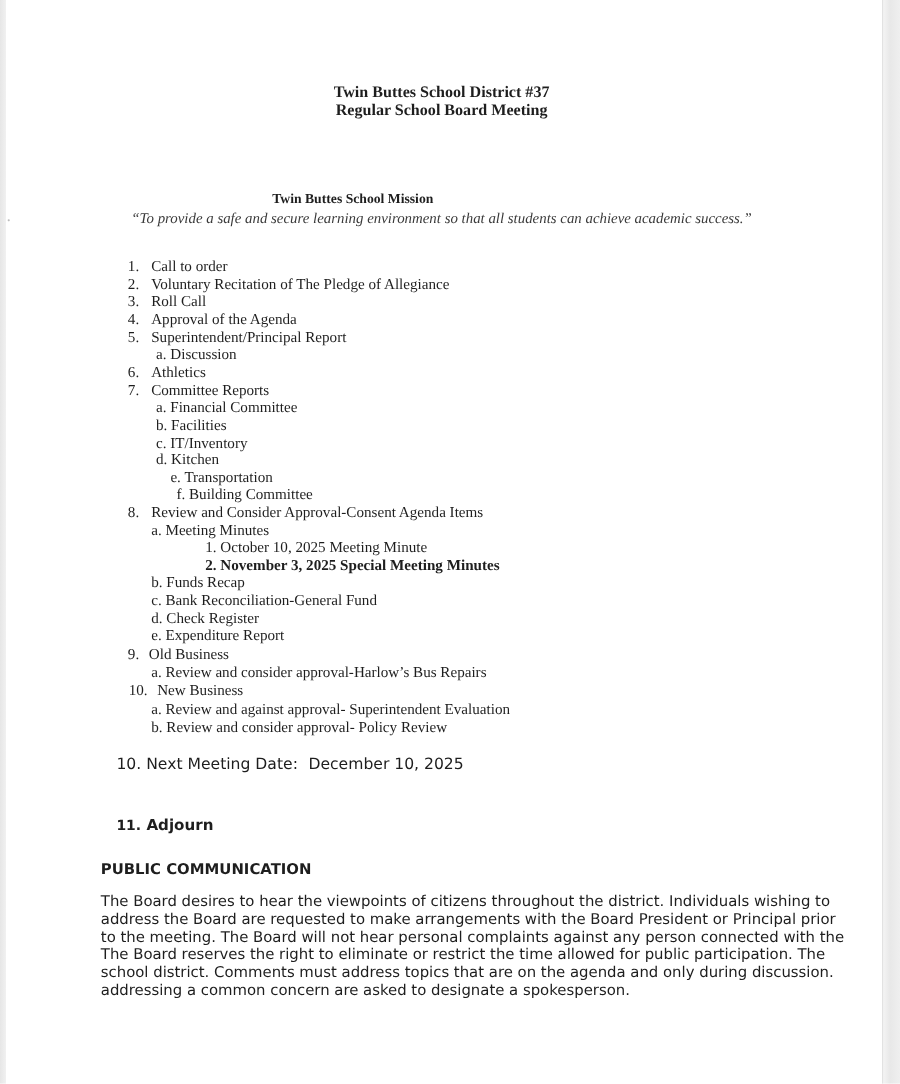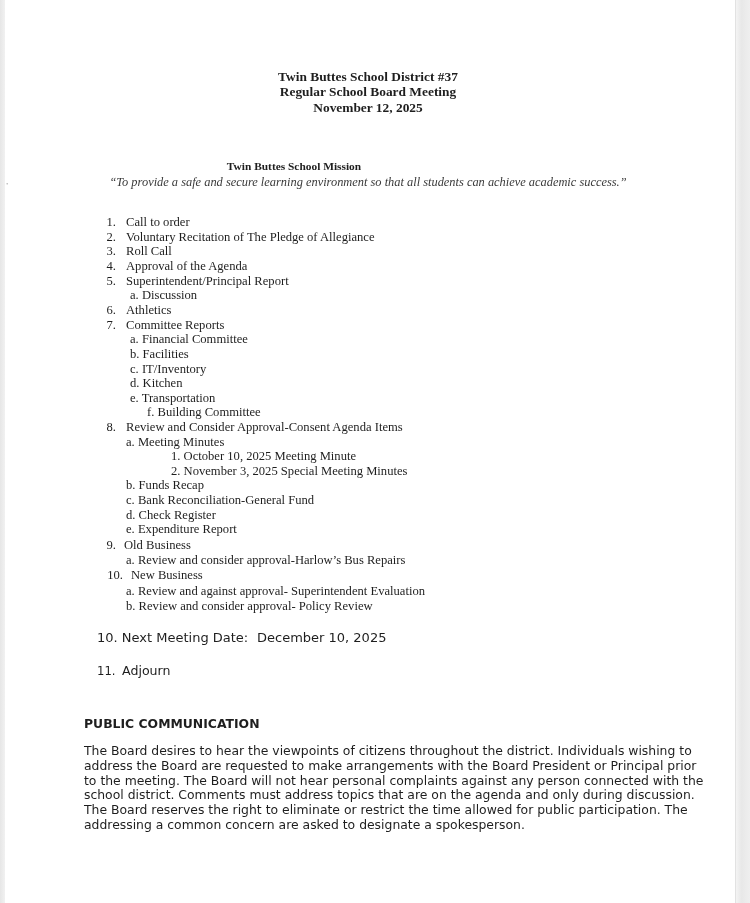--- a/index.html
+++ b/index.html
@@ -23,38 +23,37 @@
   .header div { font-weight:bold; font-size:13.4px; line-height:15.4px; }
 
   .mission-title { position:absolute; left:0; width:588px; top:160px; text-align:center; font-weight:bold; font-size:11.4px; }
   .mission-text { position:absolute; left:0; width:700px; top:175px; text-align:center; font-style:italic; font-size:12.4px; color:#3a3a3a; padding-left:0; }
   .scan-mark { position:absolute; left:6px; top:180px; font-size:7px; color:#bbb; }
   .row { position:absolute; white-space:nowrap; font-size:12.6px; }
   .num { position:absolute; text-align:right; width:20px; }
   .lbl { position:absolute; }
   .next-meeting { position:absolute; top:630px; left:97px; font-size:13px; white-space:nowrap; }
   .next-meeting .val { position:absolute; left:160px; top:0; }
-  .adjourn { position:absolute; top:663px; left:97px; font-size:12.6px; white-space:nowrap; }
+  .adjourn { position:absolute; top:680px; left:97px; font-size:12.6px; white-space:nowrap;font-weight:bold; }
   .adjourn .lbl2 { position:absolute; left:25px; top:0; }
 
   .pc-title { position:absolute; top:716px; left:84px; font-weight:bold; font-size:12.4px; }
   .pc-body { position:absolute; top:744px; left:84px; width:600px; font-size:12.4px; line-height:14.8px; }
   .pc-body span { display:block; white-space:nowrap; }
 </style>
 </head>
 <body>
 
 <div class="edge-left"></div>
 <div class="edge-right"></div>
 <div class="scan-mark serif">•</div>
 
 <div class="header serif">
   <div>Twin Buttes School District #37</div>
   <div>Regular School Board Meeting</div>
-  <div>November 12, 2025</div>
 </div>
 
 <div class="mission-title serif">Twin Buttes School Mission</div>
 <div class="mission-text serif" style="left:18px;">“To provide a safe and secure learning environment so that all students can achieve academic success.”</div>
 
 <div class="serif">
 
   <div class="row" style="top:215px;left:0;">
     <span class="num" style="left:96px;">1.</span>
     <span class="lbl" style="left:126px;">Call to order</span>
@@ -98,38 +97,38 @@
   <div class="row" style="top:347px;">
     <span class="lbl" style="left:130px;">b. Facilities</span>
   </div>
   <div class="row" style="top:362px;">
     <span class="lbl" style="left:130px;">c. IT/Inventory</span>
   </div>
   <div class="row" style="top:376px;">
     <span class="lbl" style="left:130px;">d. Kitchen</span>
   </div>
   <div class="row" style="top:391px;">
-    <span class="lbl" style="left:130px;">e. Transportation</span>
+    <span class="lbl" style="left:142px;">e. Transportation</span>
   </div>
   <div class="row" style="top:405px;">
     <span class="lbl" style="left:147px;">f. Building Committee</span>
   </div>
 
   <div class="row" style="top:420px;">
     <span class="num" style="left:96px;">8.</span>
     <span class="lbl" style="left:126px;">Review and Consider Approval-Consent Agenda Items</span>
   </div>
   <div class="row" style="top:435px;">
     <span class="lbl" style="left:126px;">a. Meeting Minutes</span>
   </div>
   <div class="row" style="top:449px;">
     <span class="lbl" style="left:171px;">1. October 10, 2025 Meeting Minute</span>
   </div>
   <div class="row" style="top:464px;">
-    <span class="lbl" style="left:171px;">2. November 3, 2025 Special Meeting Minutes</span>
+    <span class="lbl" style="left:171px;font-weight:bold;">2. November 3, 2025 Special Meeting Minutes</span>
   </div>
   <div class="row" style="top:478px;">
     <span class="lbl" style="left:126px;">b. Funds Recap</span>
   </div>
   <div class="row" style="top:493px;">
     <span class="lbl" style="left:126px;">c. Bank Reconciliation-General Fund</span>
   </div>
   <div class="row" style="top:508px;">
     <span class="lbl" style="left:126px;">d. Check Register</span>
   </div>
@@ -167,16 +166,16 @@
   <span style="font-size:11.6px;">11.</span>
   <span class="lbl2">Adjourn</span>
 </div>
 
 <div class="pc-title sans">PUBLIC COMMUNICATION</div>
 
 <div class="pc-body sans">
   <span>The Board desires to hear the viewpoints of citizens throughout the district.  Individuals wishing to</span>
   <span>address the Board are requested to make arrangements with the Board President or Principal prior</span>
   <span>to the meeting.  The Board will not hear personal complaints against any person connected with the</span>
+  <span>The Board reserves the right to eliminate or restrict the time allowed for public participation.  The</span>
   <span>school district.  Comments must address topics that are on the agenda and only during discussion.</span>
-  <span>The Board reserves the right to eliminate or restrict the time allowed for public participation.  The</span>
   <span>addressing a common concern are asked to designate a spokesperson.</span>
 </div>
 
 </body></html>

